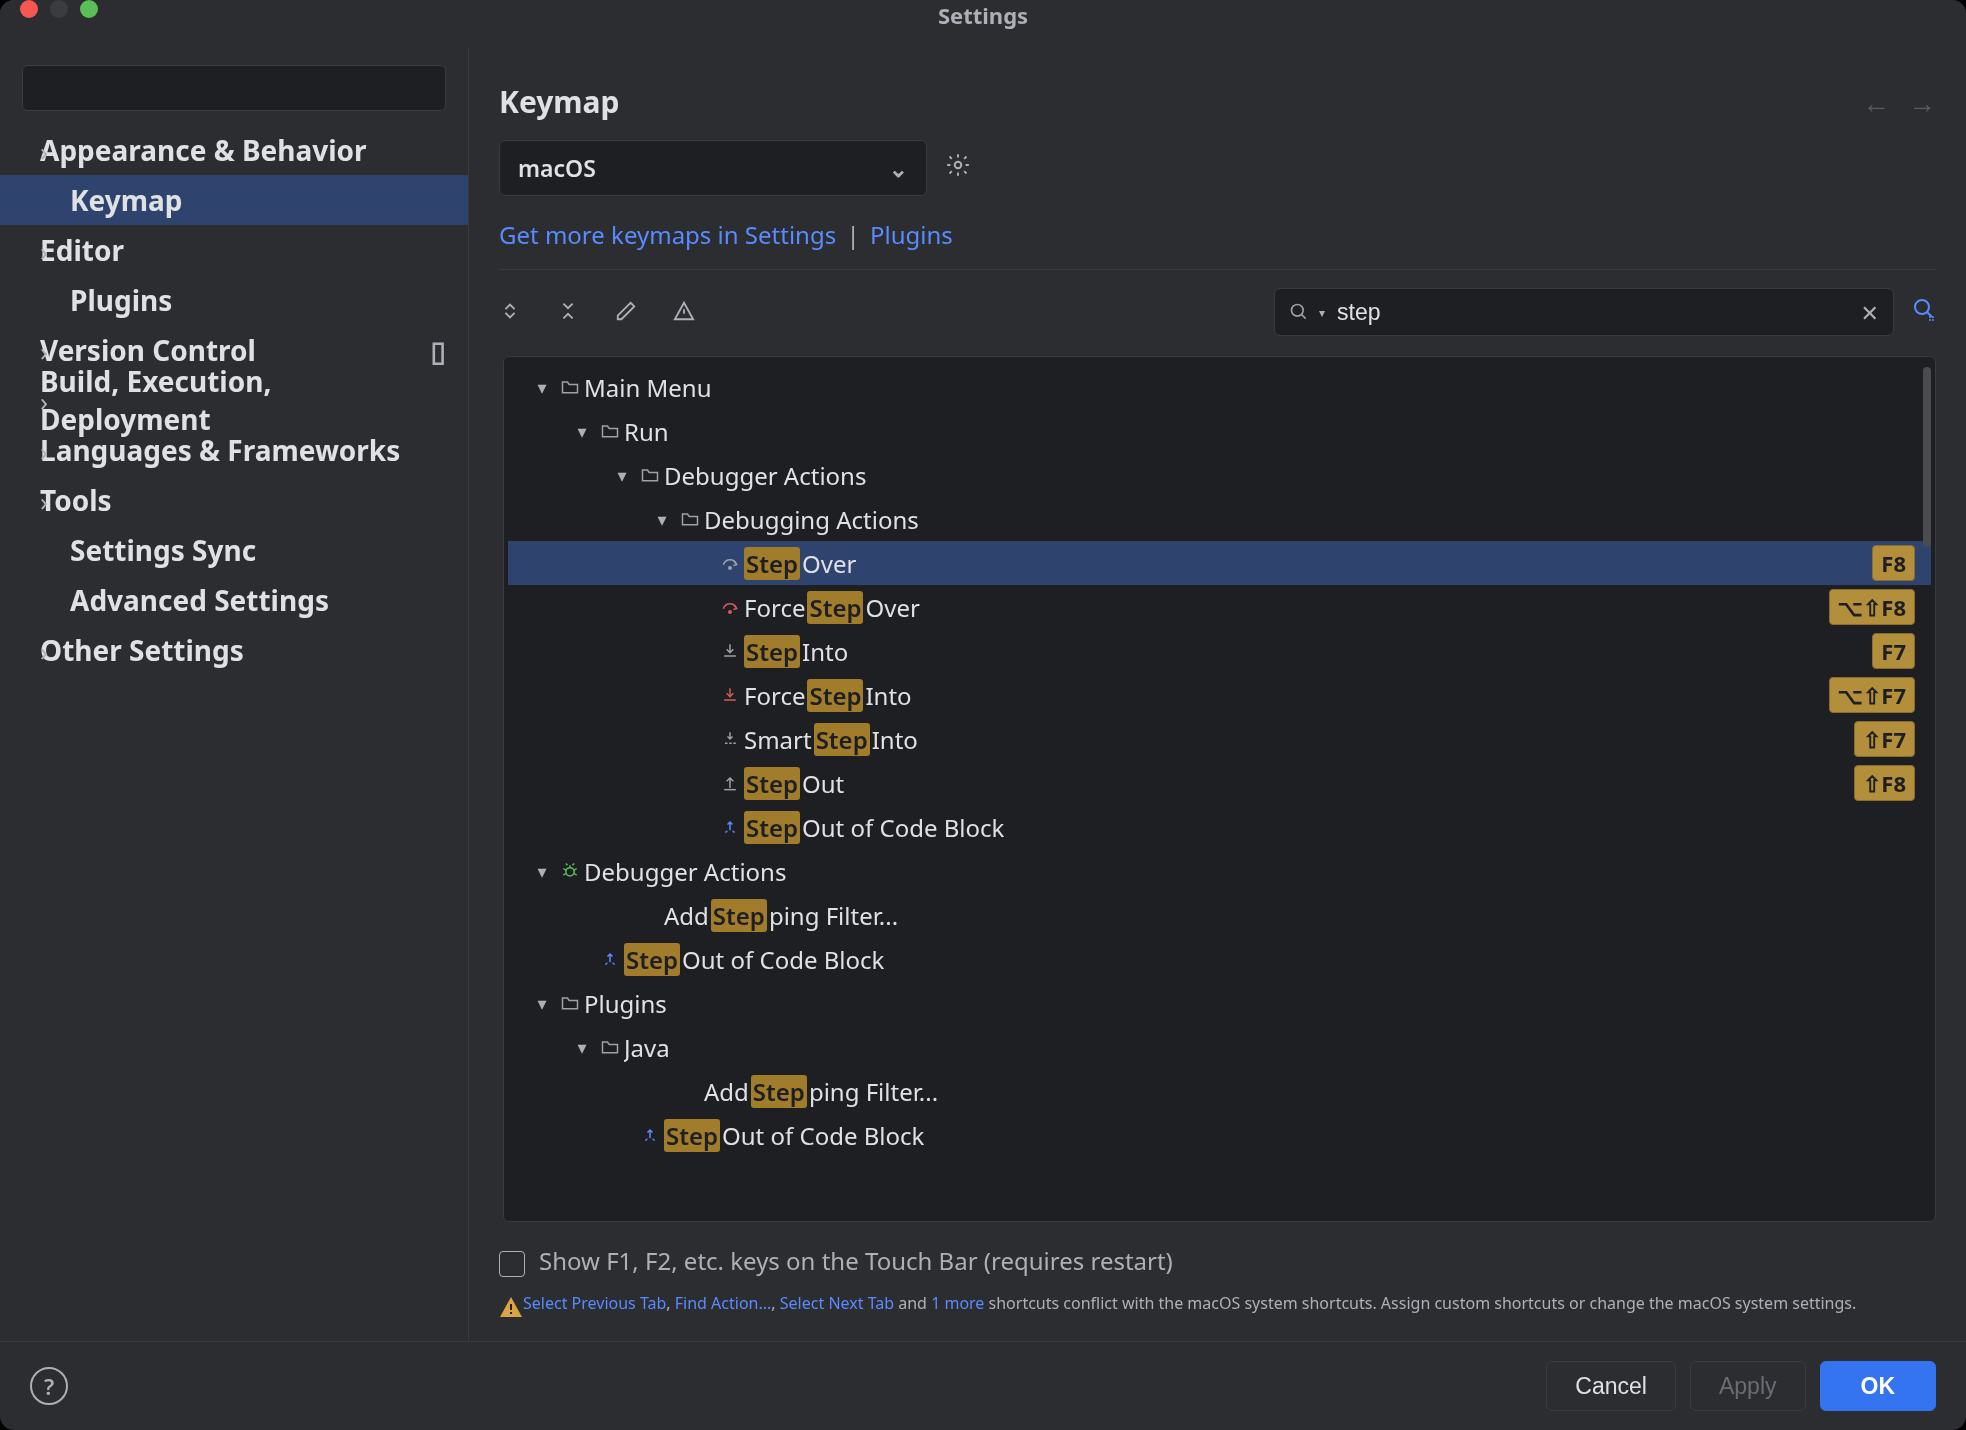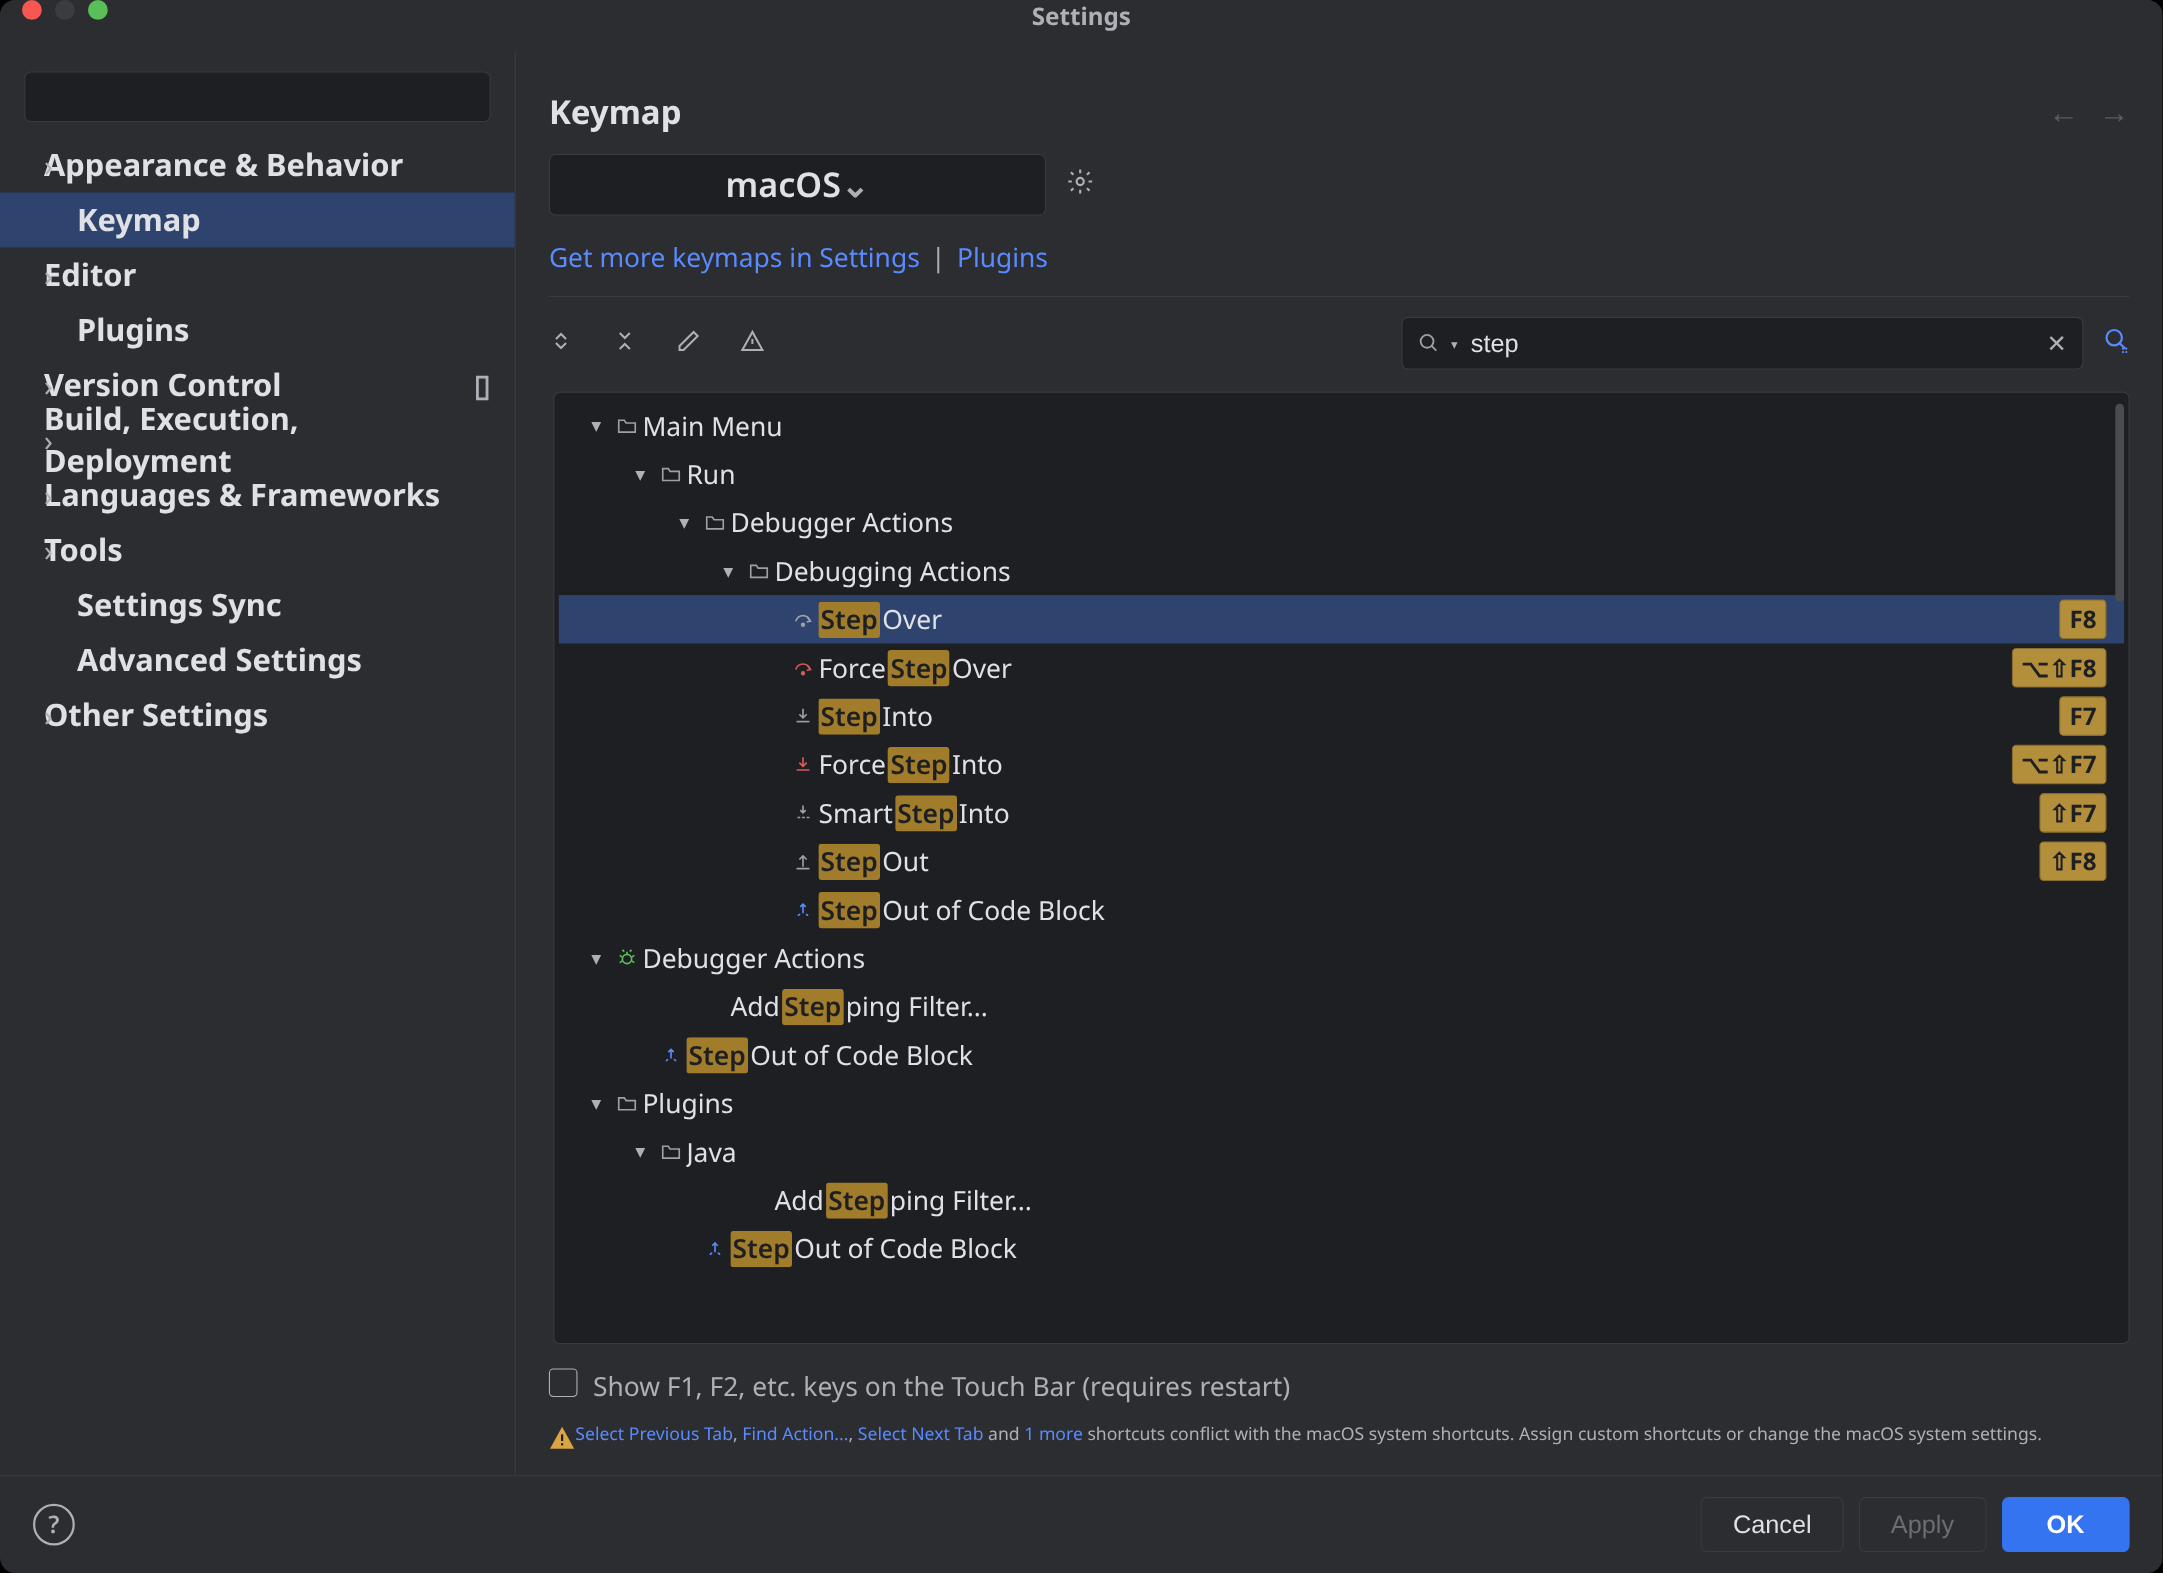--- a/index.html
+++ b/index.html
@@ -104,23 +104,23 @@
   .main-title { font-size:30px; font-weight:700; }
   .nav-arrows { display:flex; gap:18px; color:#5a5c60; font-size:28px; }
   .row { display:flex; align-items:center; gap:18px; padding:0 30px; }
   .dropdown {
     background: var(--panel-dark);
     border:1px solid var(--border);
     border-radius:6px;
     height:54px;
     width:390px;
     display:flex; align-items:center;
-    padding:0 30px;
-    justify-content:center;
-    font-size:31px; font-weight:600;
+    padding:0 18px;
+    justify-content:space-between;
+    font-size:23px; font-weight:600;
   }
   .gear { color:var(--text-dim); }
   .links { padding:22px 30px 18px 30px; font-size:24px; color:var(--link); }
   .links .bar { color:var(--text-dim); margin:0 4px; }
 
   .divider { height:1px; background:var(--border); margin:0 30px; }
 
   .toolbar { display:flex; align-items:center; justify-content:space-between; padding:18px 30px 14px 30px; }
   .tool-icons { display:flex; gap:36px; color:var(--text-dim); font-size:24px; }
   .tool-right { display:flex; align-items:center; gap:18px; }
@@ -170,21 +170,21 @@
     background:#b38f3b;
     color:#1e1f22;
     font-weight:700;
     padding:2px 8px;
     border-radius:4px;
     font-size:22px;
     border:1px solid #8a6d2d;
   }
 
   
-  .checkbox-row { display:flex; align-items:flex-start; gap:14px; padding:12px 30px 10px 30px; font-size:24px; color:var(--text-dim); }
+  .checkbox-row { display:flex; align-items:flex-end; gap:14px; padding:12px 30px 10px 30px; font-size:24px; color:var(--text-dim); }
   .cb { width:24px; height:24px; border:1.5px solid var(--text-dim); border-radius:4px; }
   .warning-row { display:flex; padding:4px 30px 16px 30px; font-size:16px; color:var(--text-dim); line-height:1.5; }
   .warning-row .icon { color:#d9a441; flex-shrink:0; margin-top:4px; }
   .warning-row a { color:var(--link); text-decoration:none; }
 
   .button-bar {
     height:88px;
     border-top:1px solid var(--border);
     display:flex; align-items:center;
     padding:0 30px;

